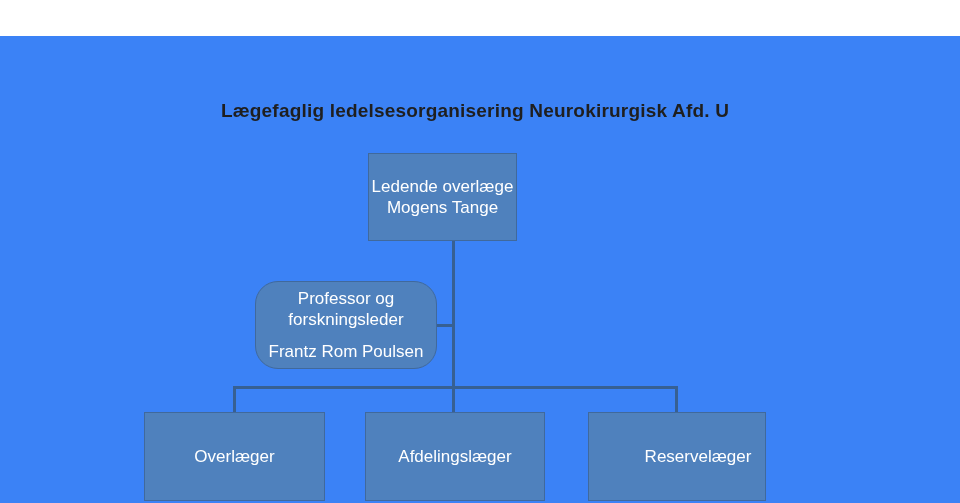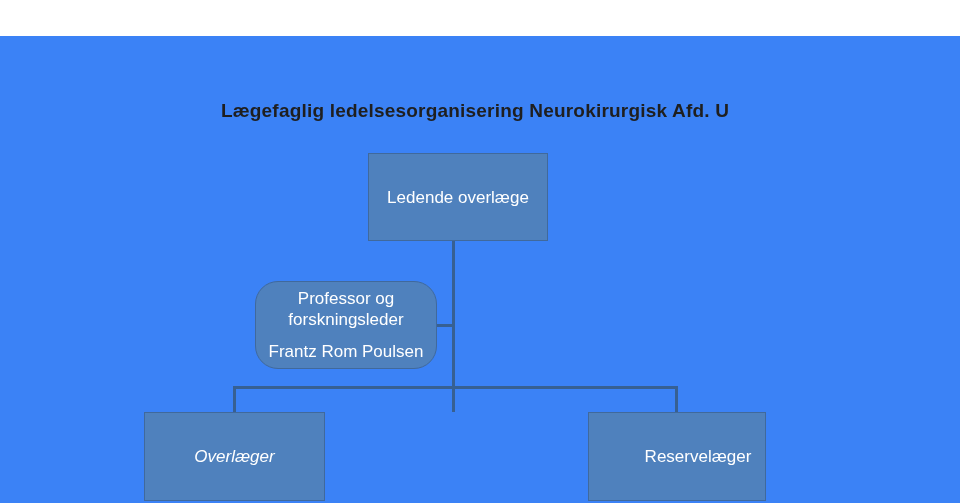--- a/index.html
+++ b/index.html
@@ -39,24 +39,24 @@
     border: 1px solid var(--node-border);
     color: var(--node-text);
     display: flex;
     flex-direction: column;
     align-items: center;
     justify-content: center;
     text-align: center;
     font-size: 17px;
     line-height: 21px;
   }
-  .node-root        { left: 368px; top: 117px; width: 180px; height: 88px; }
+  .node-root        { left: 368px; top: 117px; width: 149px; height: 88px; }
   .node-professor   { left: 255px; top: 245px; width: 182px; height: 88px; gap: 11px; border-radius: 23px; }
   .node-professor .role { max-width: 160px; }
-  .node-leaf-1      { left: 144px; top: 376px; width: 181px; height: 89px; font-style: italic; }
+  .node-leaf-1      { left: 144px; top: 376px; width: 181px; height: 89px; }
   .node-leaf-2      { left: 365px; top: 376px; width: 180px; height: 89px; }
   .node-leaf-3      { left: 588px; top: 376px; width: 178px; height: 89px; padding-left: 42px; }
   .connector {
     position: absolute;
     background: var(--connector);
   }
   .line-root-down   { left: 452px; top: 205px; width: 3px;  height: 171px; }
   .line-horizontal  { left: 233px; top: 350px; width: 445px; height: 3px; }
   .line-stub-left   { left: 233px; top: 350px; width: 3px;  height: 26px; }
   .line-stub-right  { left: 675px; top: 350px; width: 3px;  height: 26px; }
@@ -70,29 +70,33 @@
   <h1 class="title">Lægefaglig ledelsesorganisering Neurokirurgisk Afd. U</h1>
 
   <div class="connector line-root-down"></div>
   <div class="connector line-horizontal"></div>
   <div class="connector line-stub-left"></div>
   <div class="connector line-stub-right"></div>
   <div class="connector line-professor"></div>
 
   <div class="node node-root">
     <span class="role">Ledende overlæge</span>
+    <span class="name">Mogens Tange</span>
   </div>
 
   <div class="node node-professor">
     <span class="role">Professor og forskningsleder</span>
     <span class="name">Frantz Rom Poulsen</span>
   </div>
 
   <div class="node node-leaf-1">
     <span>Overlæger</span>
   </div>
 
+  <div class="node node-leaf-2">
+    <span>Afdelingslæger</span>
+  </div>
 
   <div class="node node-leaf-3">
     <span>Reservelæger</span>
   </div>
 
 </div>
 
 </body></html>

